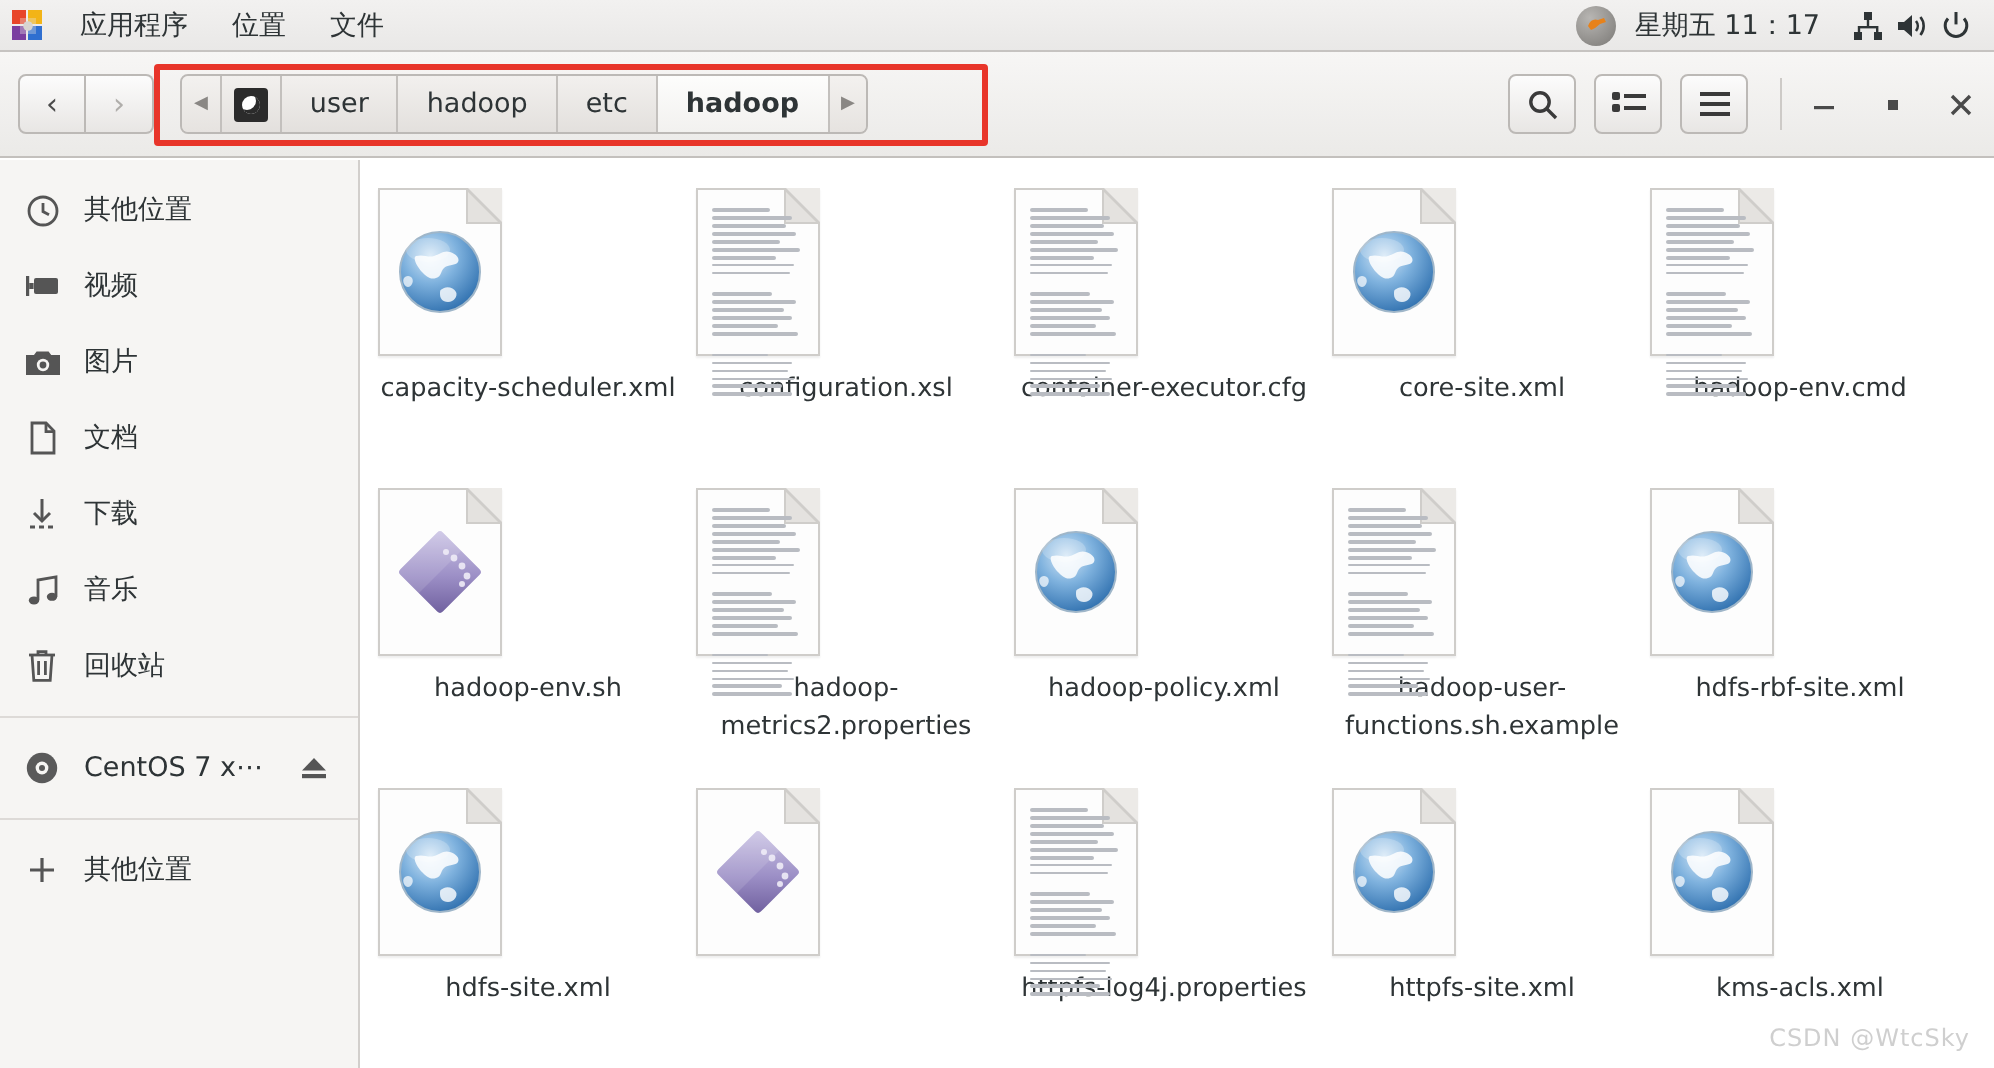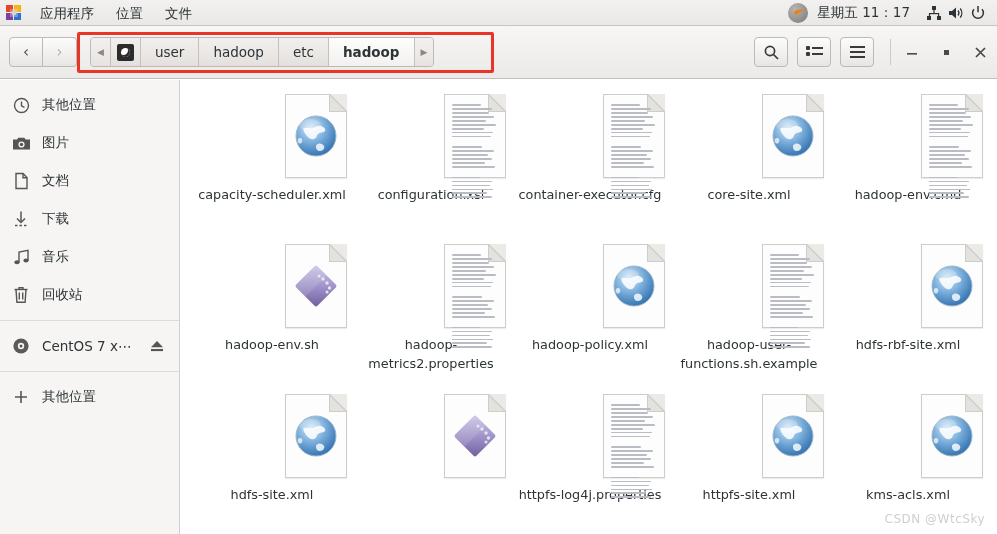--- a/index.html
+++ b/index.html
@@ -131,21 +131,21 @@
   #files {
     flex: 1; height: 454px; background: #fff; position: relative;
     padding: 8px 0 0 0; overflow: hidden;
   }
   #grid {
     display: grid; grid-template-columns: repeat(5, 158px);
     column-gap: 1px; row-gap: 0; padding-left: 9px;
   }
   .file-cell {
     width: 158px; height: 150px;
-    display: flex; flex-direction: column; align-items: flex-end;
+    display: flex; flex-direction: column; align-items: flex-start;
     padding-top: 6px; cursor: pointer;
   }
   .file-name {
     font-size: 12.8px; color: #2e3436; text-align: center;
     line-height: 19px; width: 150px; margin-top: 7px;
     word-wrap: break-word;
   }
 
   
   .doc {
@@ -313,20 +313,30 @@
 
     <div id="sidebar">
       <div class="side-item">
         <span class="ico">
           <svg width="17" height="17" viewBox="0 0 17 17" fill="none" stroke="#555" stroke-width="1.4">
               <circle cx="8.5" cy="8.5" r="7"></circle>
               <path d="M8.5 4.5v4.3l3 1.6"></path>
             </svg>
         </span>
         <span class="side-label">其他位置</span>
+      </div>
+      <div class="side-item">
+        <span class="ico">
+          <svg width="18" height="14" viewBox="0 0 18 14" fill="#555">
+              <rect x="5" y="3" width="12" height="8" rx="1"></rect>
+              <path d="M1 2h1.6v10H1z"></path>
+              <path d="M2.6 5.5h2.2v3H2.6z"></path>
+            </svg>
+        </span>
+        <span class="side-label">视频</span>
       </div>
       <div class="side-item">
         <span class="ico">
           <svg width="19" height="15" viewBox="0 0 19 15" fill="#555">
               <path d="M1 3.5h4l1.3-1.8h6L13.6 3.5H18v10H1z"></path>
               <circle cx="9.5" cy="8.5" r="3.1" fill="#f6f5f3"></circle>
               <circle cx="9.5" cy="8.5" r="1.7" fill="#555"></circle>
             </svg>
         </span>
         <span class="side-label">图片</span>

